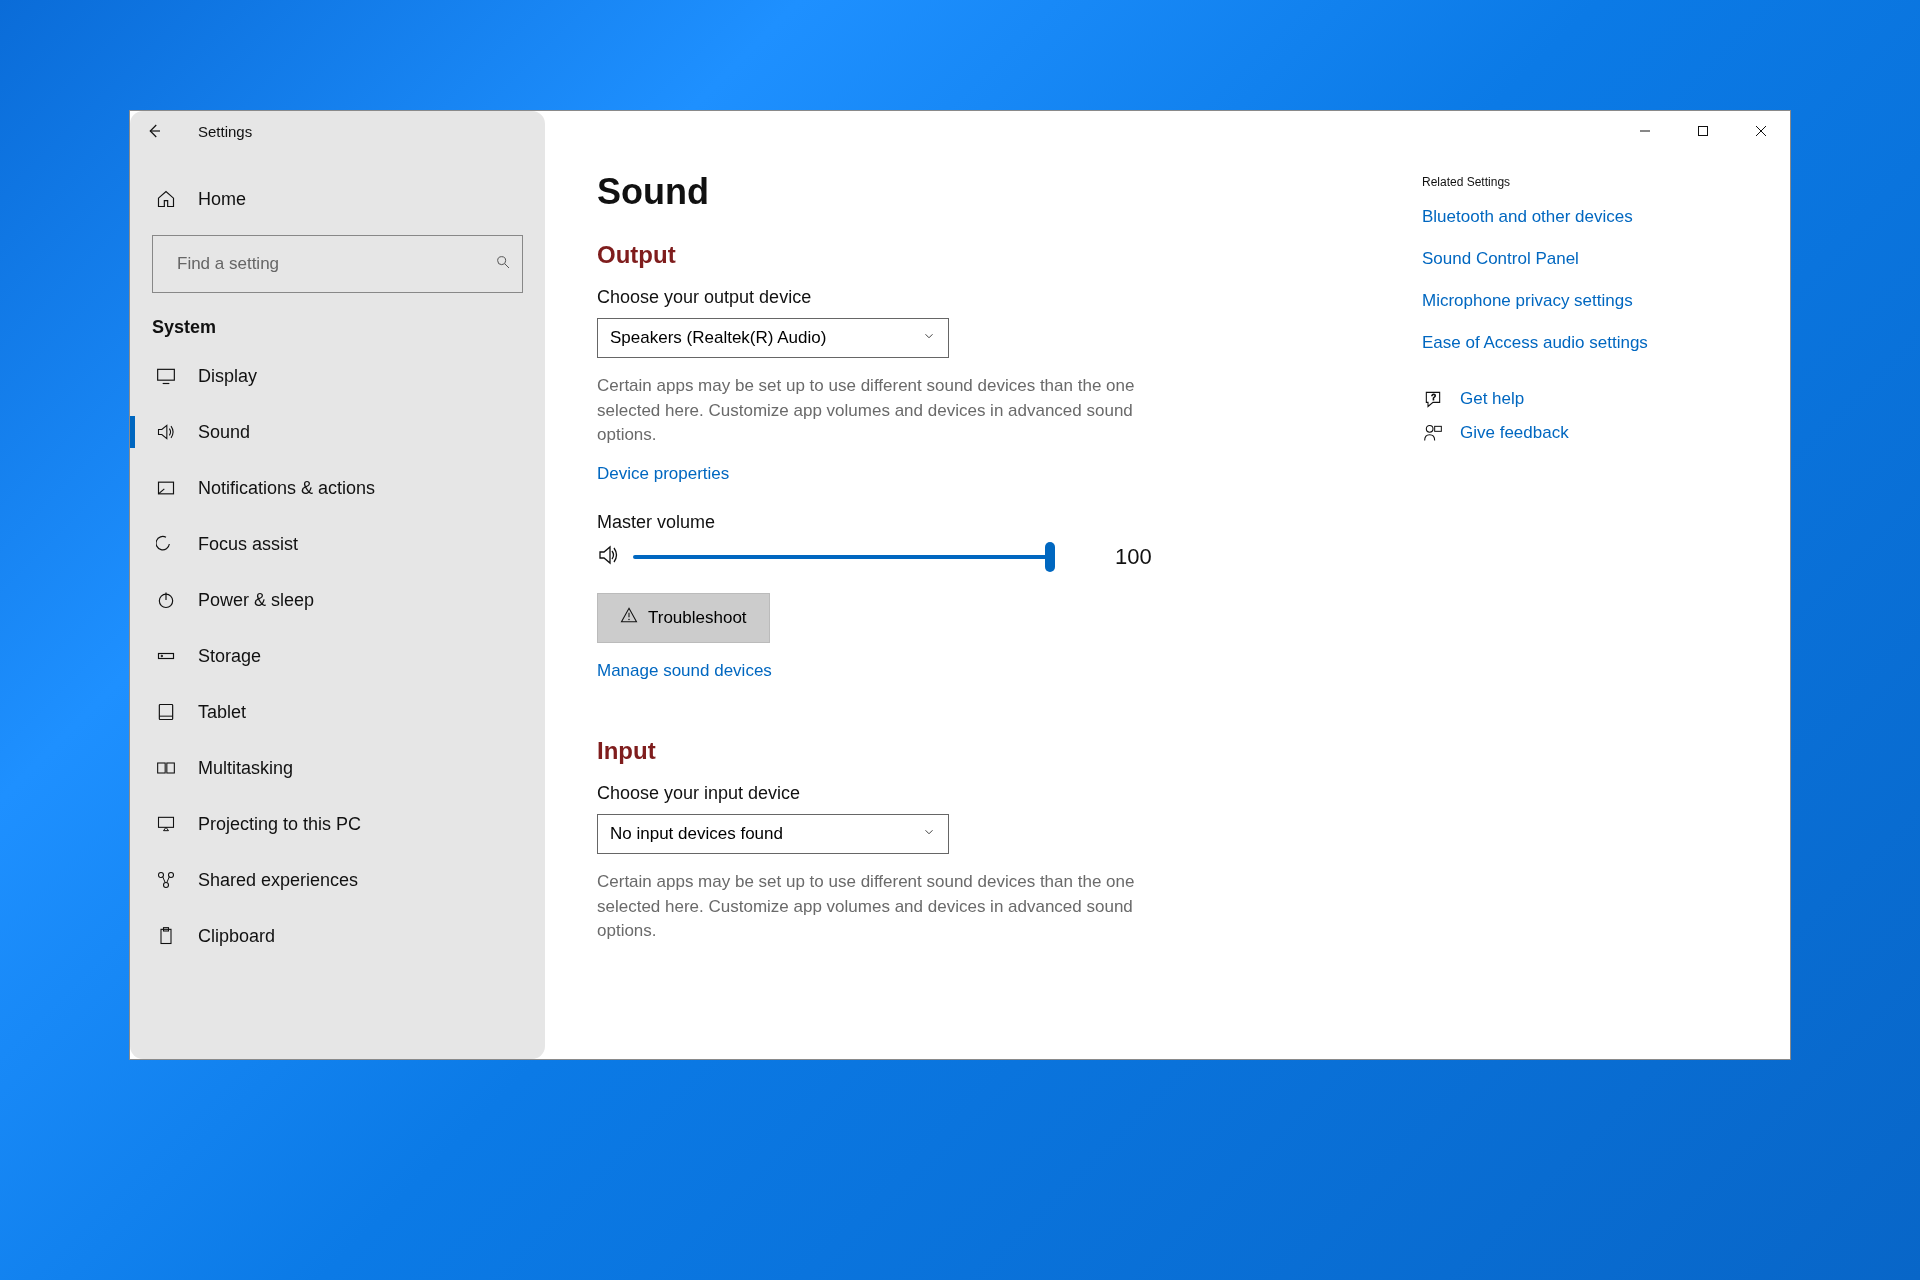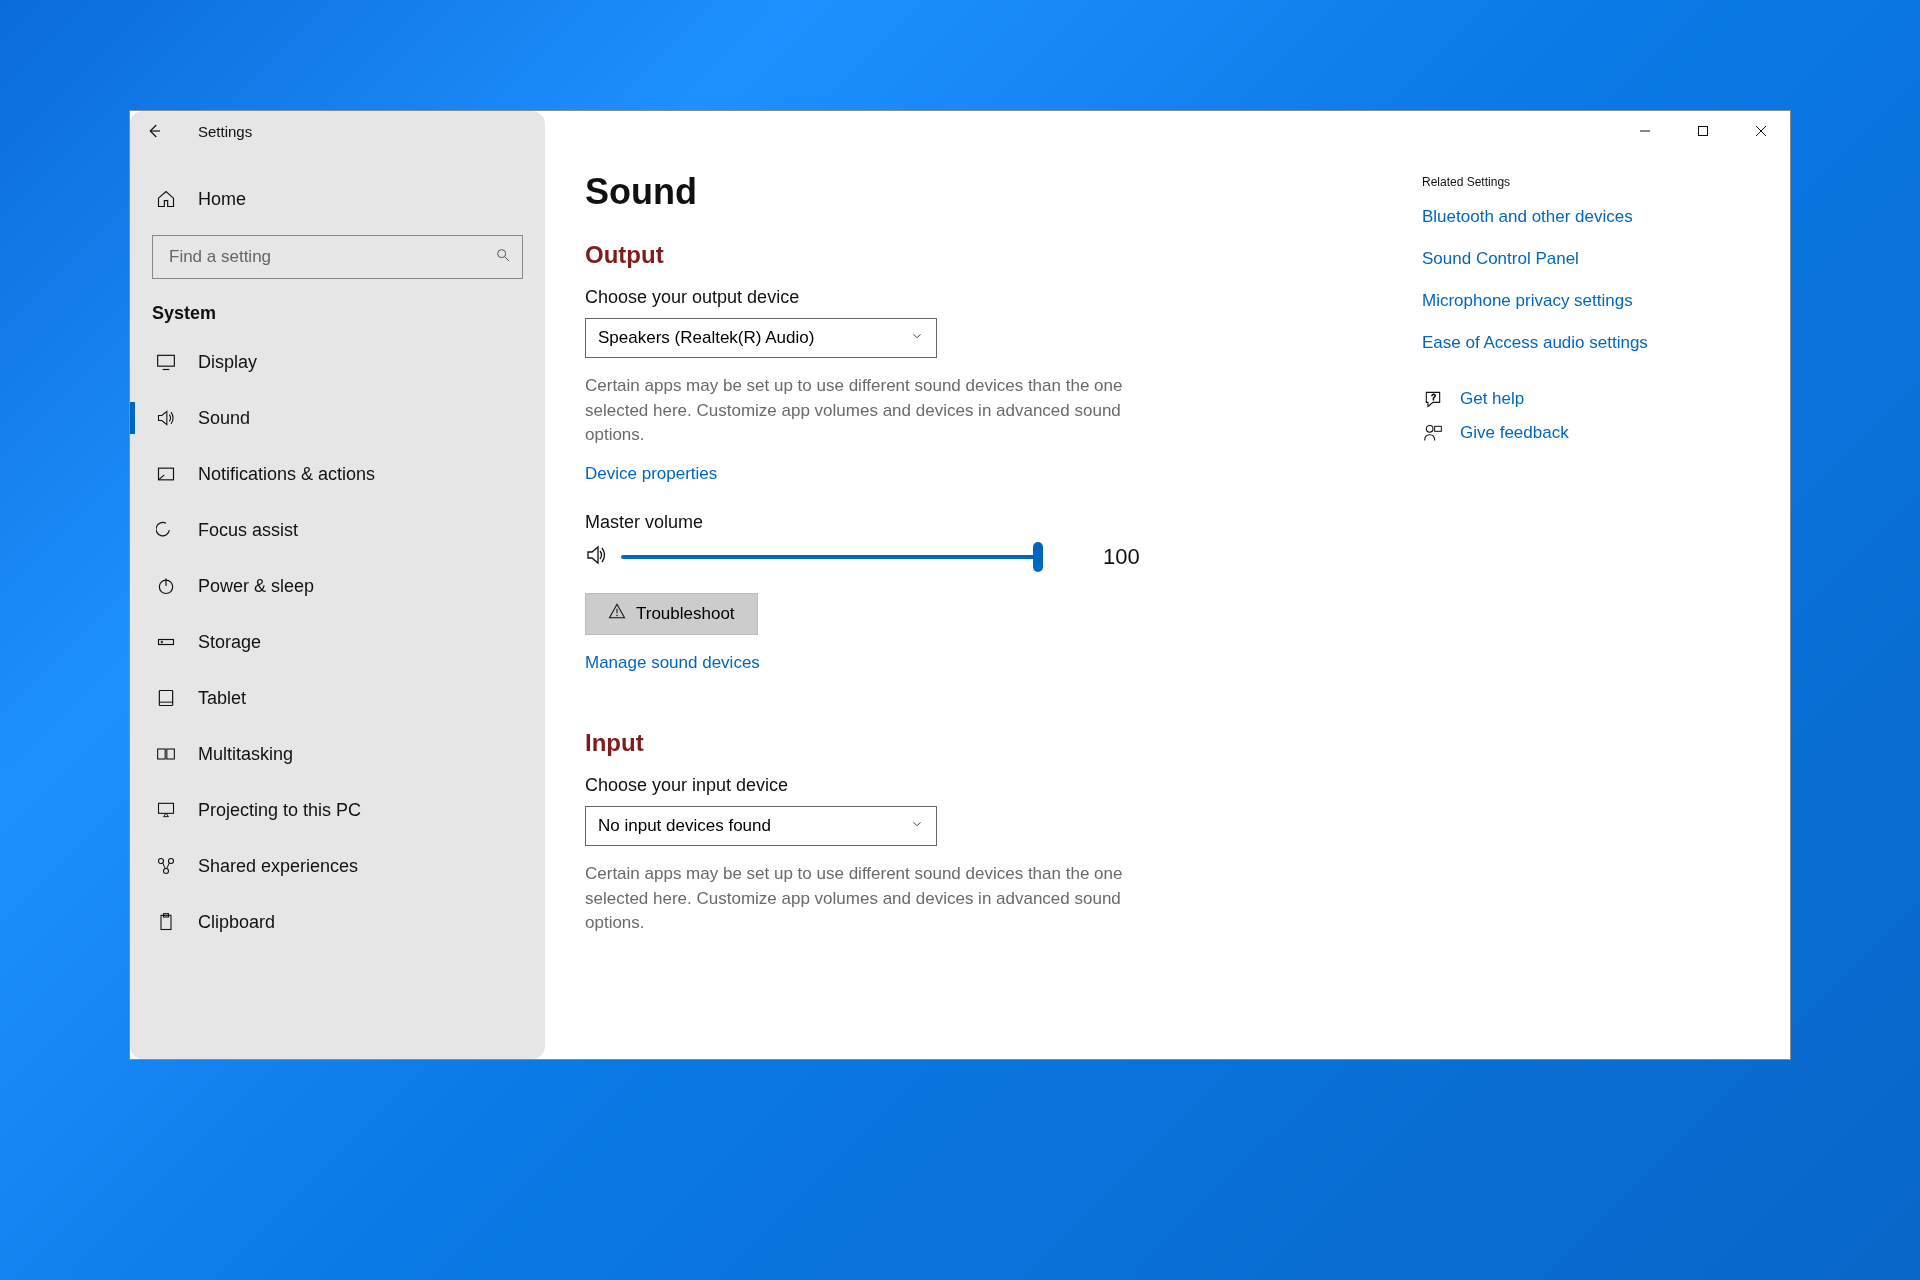--- a/index.html
+++ b/index.html
@@ -10,20 +10,21 @@
     padding-top: 110px;
     overflow: hidden;
   }
   .window {
     width: 1662px; height: 950px;
     background: #fff;
     border: 1px solid #8a8a8a;
     display: flex;
     position: relative;
     overflow: hidden;
+    gap: 12px;
   }
   .titlebar {
     position: absolute; top: 0; left: 0; right: 0; height: 40px;
     display: flex; align-items: center; z-index: 10;
     background: transparent;
   }
   .back-btn { width: 48px; height: 40px; display: flex; align-items: center; justify-content: center; cursor: pointer; }
   .title-text { font-size: 15px; color: #111; margin-left: 20px; }
   .win-controls { position: absolute; right: 0; top: 0; display: flex; }
   .win-btn { width: 58px; height: 40px; display: flex; align-items: center; justify-content: center; cursor: pointer; }
@@ -38,22 +39,22 @@
     height: 56px; display: flex; align-items: center;
     padding-left: 22px; cursor: pointer; position: relative;
     font-size: 18px; color: #111;
   }
   .side-row .icon { width: 28px; display: inline-flex; justify-content: center; margin-right: 18px; }
   .side-row.active::before {
     content: ""; position: absolute; left: 0; top: 12px; bottom: 12px; width: 5px; background: #0067c0;
   }
   .search-wrap { padding: 8px 22px 12px 22px; }
   .search-input {
-    width: 100%; height: 44px; border: 1px solid #888; background: #e6e6e6;
-    padding: 0 36px 0 16px; font-size: 17px; color: #333;
+    width: 100%; height: 58px; border: 1px solid #888; background: #e6e6e6;
+    padding: 0 36px 0 24px; font-size: 17px; color: #333;
   }
   .search-input::placeholder { color: #666; }
   .search-wrap { position: relative; }
   .search-icon { position: absolute; right: 34px; top: 50%; transform: translateY(-60%); }
   .section-label {
     font-size: 18px; font-weight: 600; color: #111;
     padding: 12px 22px 10px 22px;
   }
   .content {
     flex: 1; background: #fff; padding: 60px 40px 0 40px;
@@ -69,21 +70,21 @@
     display: flex; align-items: center; padding: 7px 12px; font-size: 17px;
     justify-content: space-between; cursor: pointer; margin-bottom: 16px;
   }
   .helper { font-size: 17px; color: #6a6a6a; line-height: 1.45; margin-bottom: 16px; max-width: 580px; }
   .link { font-size: 17px; color: #0067c0; cursor: pointer; margin-bottom: 18px; display: inline-block; }
   .slider-row { display: flex; align-items: center; gap: 12px; margin: 6px 0 22px 0; }
   .slider-track { position: relative; width: 418px; height: 4px; background: #0067c0; border-radius: 2px; }
   .slider-thumb { position: absolute; right: -4px; top: 50%; transform: translateY(-50%); width: 10px; height: 30px; background: #0067c0; border-radius: 5px; }
   .volume-val { font-size: 22px; color: #111; margin-left: 52px; }
   .tshoot-btn {
-    height: 42px; padding: 0 22px; background: #ccc; border: 1px solid #bbb;
+    height: 50px; padding: 0 22px; background: #ccc; border: 1px solid #bbb;
     display: inline-flex; align-items: center; gap: 10px; font-size: 17px; cursor: pointer;
     margin-bottom: 18px;
   }
   .right-h { font-size: 12px; color: #111; margin-bottom: 18px; }
   .right-link { display: block; font-size: 17px; color: #0067c0; cursor: pointer; margin-bottom: 22px; }
   .help-row { display: flex; align-items: center; gap: 16px; margin-top: 36px; }
   .help-row + .help-row { margin-top: 14px; }
   .help-row .hicon { width: 22px; display: flex; justify-content: center; }
   .icon svg, .hicon svg { stroke: #111; fill: none; }
   .spacer { height: 34px; }

